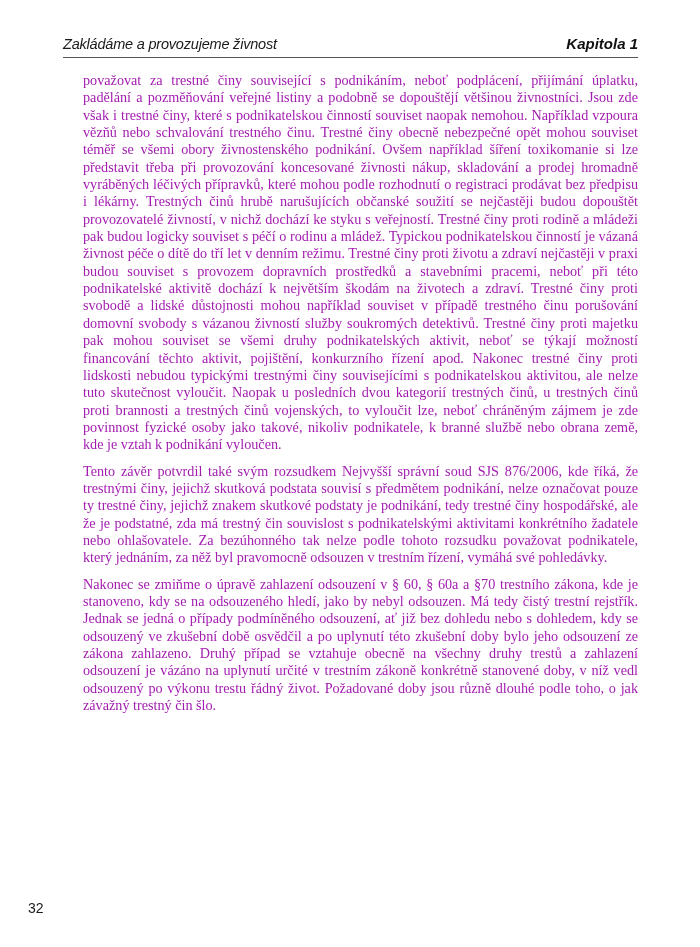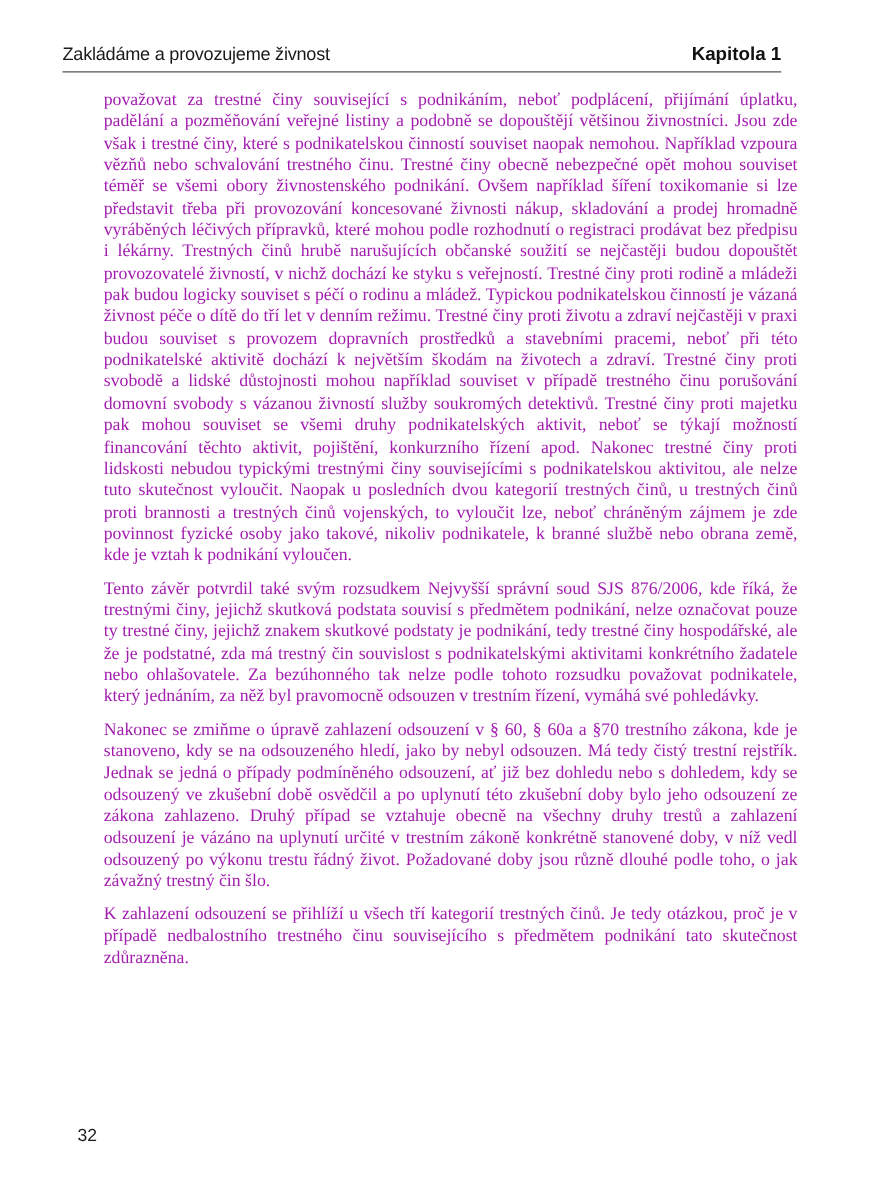--- a/index.html
+++ b/index.html
@@ -1,42 +1,42 @@
 <!DOCTYPE html>
 <html><head>
 <meta charset="utf-8">
 <style>
   html, body { margin: 0; padding: 0; background: #ffffff; }
   body { width: 700px; height: 947px; position: relative; overflow: hidden; color: #1a1a1a; }
   .page-header {
-    position: absolute; left: 50px; top: 33px; width: 575px; height: 24px;
+    position: absolute; left: 63px; top: 33px; width: 575px; height: 24px;
     border-bottom: 1.5px solid #555555;
     font-family: "Liberation Sans", sans-serif;
+    font-style: italic;
   }
   .header-left { position: absolute; left: 0; top: 3px; font-size: 14.5px; letter-spacing: -0.2px; color: #1a1a1a; }
   .header-right { position: absolute; right: 0; top: 2px; font-size: 15px; font-weight: bold; color: #111; }
   .body-text {
     position: absolute; left: 83px; top: 72px; width: 555px;
     font-family: "Liberation Serif", serif; font-size: 14.2px; line-height: 17.35px;
     color: #a21caf; text-align: justify; hyphens: none;
   }
   .para { margin: 0 0 9px 0; }
   .page-number {
-    position: absolute; left: 62px; top: 900px;
+    position: absolute; left: 28px; top: 900px;
     font-family: "Liberation Sans", sans-serif; font-size: 14px; color: #1a1a1a;
   }
 </style>
 </head>
 <body>
 
 <div class="page-header">
   <span class="header-left">Zakládáme a provozujeme živnost</span>
   <span class="header-right">Kapitola 1</span>
 </div>
 
 <div class="body-text">
   <p class="para">považovat za trestné činy související s podnikáním, neboť podplácení, přijímání úplatku, padělání a pozměňování veřejné listiny a podobně se dopouštějí většinou živnostníci. Jsou zde však i trestné činy, které s podnikatelskou činností souviset naopak nemohou. Například vzpoura vězňů nebo schvalování trestného činu. Trestné činy obecně nebezpečné opět mohou souviset téměř se všemi obory živnostenského podnikání. Ovšem například šíření toxikomanie si lze představit třeba při provozování koncesované živnosti nákup, skladování a prodej hromadně vyráběných léčivých přípravků, které mohou podle rozhodnutí o registraci prodávat bez předpisu i lékárny. Trestných činů hrubě narušujících občanské soužití se nejčastěji budou dopouštět provozovatelé živností, v nichž dochází ke styku s veřejností. Trestné činy proti rodině a mládeži pak budou logicky souviset s péčí o rodinu a mládež. Typickou podnikatelskou činností je vázaná živnost péče o dítě do tří let v denním režimu. Trestné činy proti životu a zdraví nejčastěji v praxi budou souviset s provozem dopravních prostředků a stavebními pracemi, neboť při této podnikatelské aktivitě dochází k největším škodám na životech a zdraví. Trestné činy proti svobodě a lidské důstojnosti mohou například souviset v případě trestného činu porušování domovní svobody s vázanou živností služby soukromých detektivů. Trestné činy proti majetku pak mohou souviset se všemi druhy podnikatelských aktivit, neboť se týkají možností financování těchto aktivit, pojištění, konkurzního řízení apod. Nakonec trestné činy proti lidskosti nebudou typickými trestnými činy souvisejícími s podnikatelskou aktivitou, ale nelze tuto skutečnost vyloučit. Naopak u posledních dvou kategorií trestných činů, u trestných činů proti brannosti a trestných činů vojenských, to vyloučit lze, neboť chráněným zájmem je zde povinnost fyzické osoby jako takové, nikoliv podnikatele, k branné službě nebo obrana země, kde je vztah k podnikání vyloučen.</p>
   <p class="para">Tento závěr potvrdil také svým rozsudkem Nejvyšší správní soud SJS 876/2006, kde říká, že trestnými činy, jejichž skutková podstata souvisí s předmětem podnikání, nelze označovat  pouze ty trestné činy, jejichž znakem skutkové podstaty je podnikání, tedy trestné činy hospodářské, ale že je podstatné, zda má trestný čin souvislost s podnikatelskými aktivitami konkrétního žadatele nebo ohlašovatele. Za bezúhonného tak nelze podle tohoto rozsudku považovat podnikatele, který jednáním, za něž byl pravomocně odsouzen v trestním řízení, vymáhá své pohledávky.</p>
   <p class="para">Nakonec se zmiňme o úpravě zahlazení odsouzení v § 60, § 60a a §70 trestního zákona, kde je stanoveno, kdy se na odsouzeného hledí, jako by nebyl odsouzen. Má tedy čistý trestní rejstřík. Jednak se jedná o případy podmíněného odsouzení, ať již bez dohledu nebo s dohledem, kdy se odsouzený ve zkušební době osvědčil a po uplynutí této zkušební doby bylo jeho odsouzení ze zákona zahlazeno. Druhý případ se vztahuje obecně na všechny druhy trestů a zahlazení odsouzení je vázáno na uplynutí určité v trestním zákoně konkrétně stanovené doby, v níž vedl odsouzený po výkonu trestu řádný život. Požadované doby jsou různě dlouhé podle toho, o jak závažný trestný čin šlo.</p>
-  <p class="para">K zahlazení odsouzení se přihlíží u všech tří kategorií trestných činů. Je tedy otázkou, proč je v případě nedbalostního trestného činu souvisejícího s předmětem podnikání tato skutečnost zdůrazněna.</p>
 </div>
 
 <div class="page-number">32</div>
 
 </body></html>

